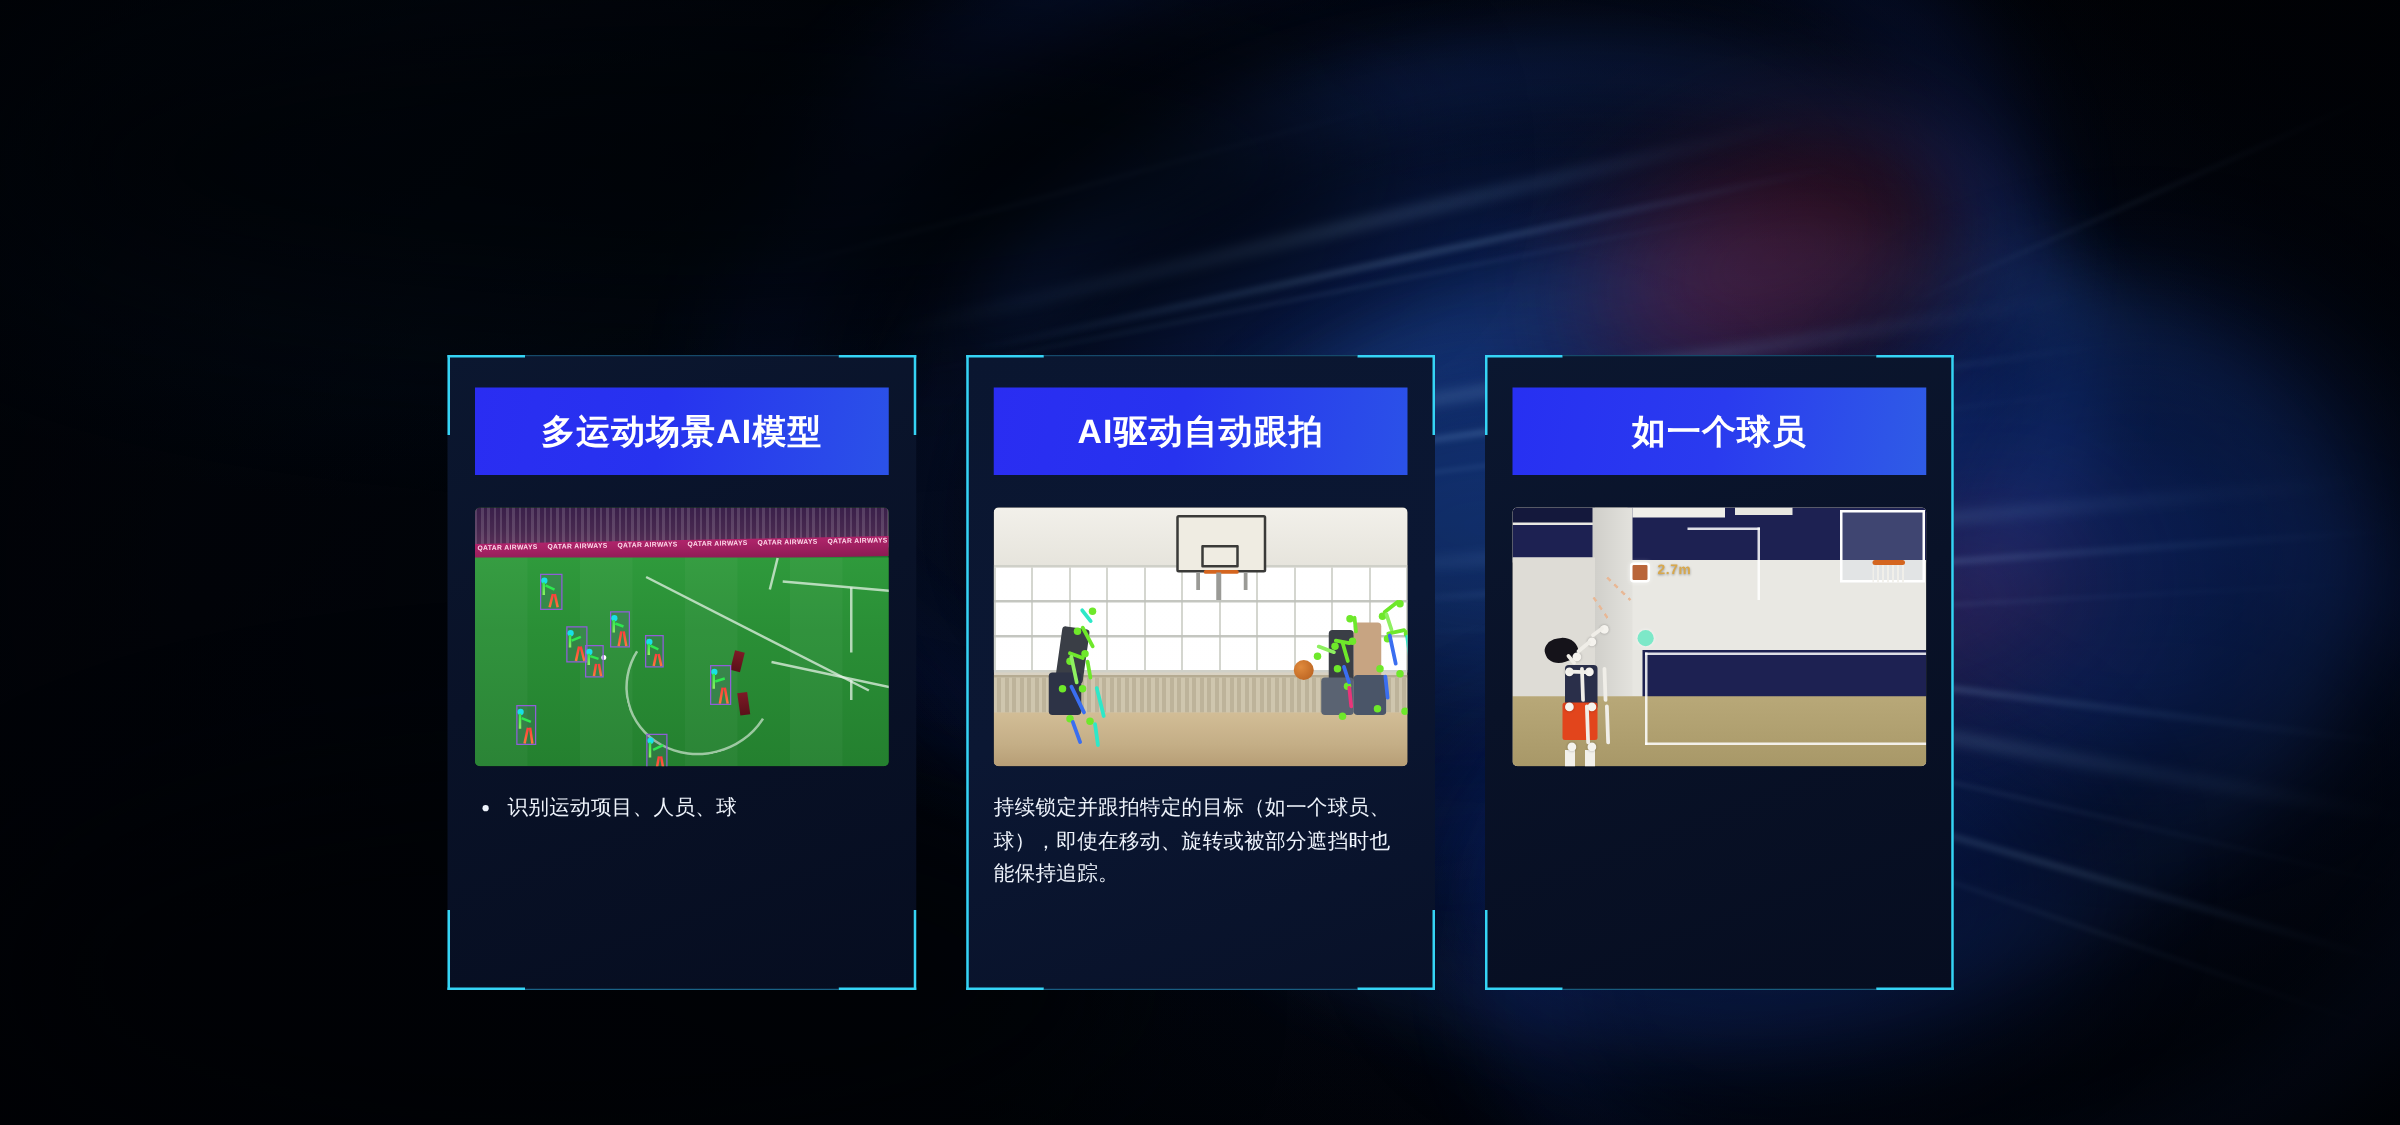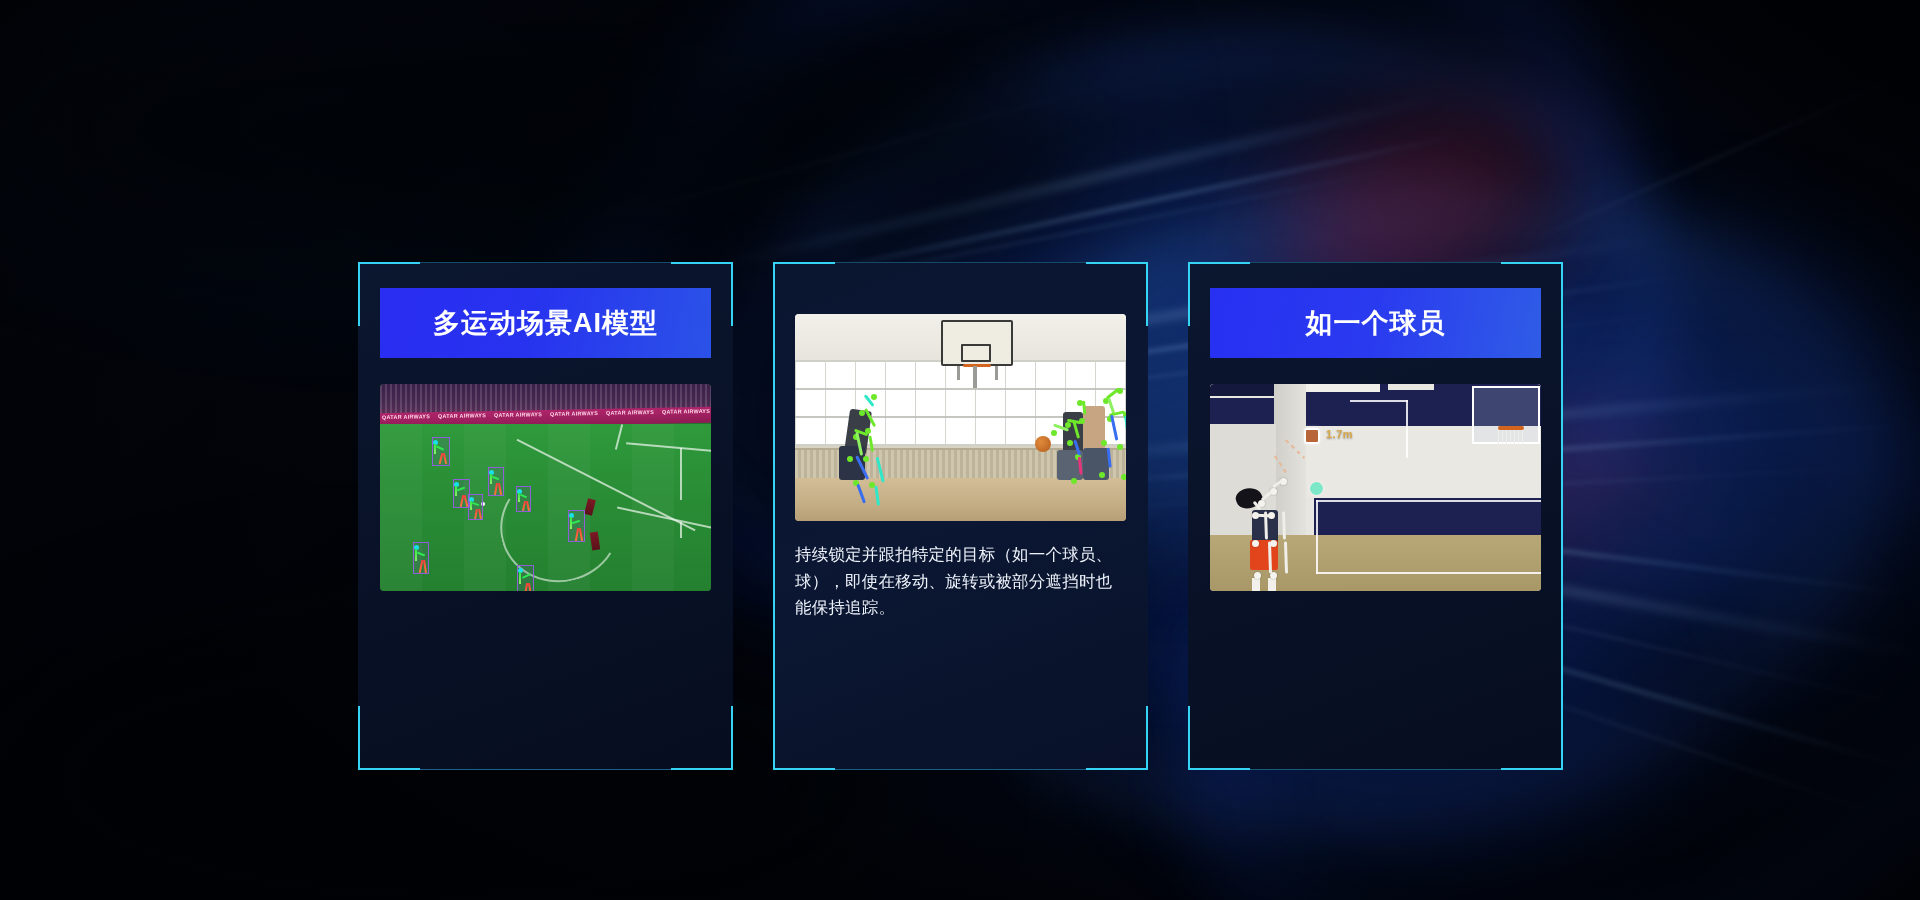--- a/index.html
+++ b/index.html
@@ -105,20 +105,21 @@
     width:1204px; height:508px;
     display:flex;
     gap:40px;
   }
   .card{
     position:relative;
     width:375px;
     height:508px;
     padding:26px 22px 0 22px;
     background:linear-gradient(160deg,#0b1730 0%,#091228 45%,#060d20 100%);
+    margin-top:22px;
   }
   .card.c2{ background:linear-gradient(160deg,#0a1630 0%,#0b1733 50%,#081128 100%); }
   .card.c3{ background:linear-gradient(165deg,#0d1c3e 0%,#102palette 0%,#0c1838 50%,#0a1430 100%); }
 
   
   .br{ position:absolute; background:#35d4f5; }
   .br-h{ height:2px; }
   .br-v{ width:2px; }
 
   .edge{ position:absolute; background:#2aa8d8; }
@@ -461,35 +462,39 @@
                 <i class="lg" style="height:13px; left:5px; top:15px; transform:rotate(10deg);"></i>
                 <i class="lg" style="height:13px; left:9px; top:15px; transform:rotate(-10deg);"></i>
               </div>
             </div>
           </div>
         </div>
       </div>
 
       <div class="card-body">
         <ul class="bullets">
+          <li>识别运动项目、人员、球</li>
         </ul>
       </div>
     </div>
 
     <div class="card c2">
       <div class="br br-h" style="left:0;  top:0;    width:62px;"></div>
       <div class="br br-v" style="left:0;  top:0;    bottom:0;"></div>
       <div class="br br-h" style="right:0; top:0;    width:62px;"></div>
       <div class="br br-v" style="right:0; top:0;    height:64px;"></div>
       <div class="br br-h" style="left:0;  bottom:0; width:62px;"></div>
       <div class="br br-h" style="right:0; bottom:0; width:62px;"></div>
       <div class="br br-v" style="right:0; bottom:0; height:64px;"></div>
       <div class="edge" style="left:62px; bottom:0; right:62px; height:1px; opacity:.5;"></div>
       <div class="edge" style="left:62px; top:0; right:62px; height:1px; opacity:.35;"></div>
 
+      <div class="card-head">
+        <span class="card-head-title">AI驱动自动跟拍</span>
+      </div>
 
       <div class="thumb">
         <div class="gym">
           <div class="gym-wall"></div>
           <div class="gym-win">
             <div class="gym-winrow" style="top:26px;"></div>
             <div class="gym-winrow" style="top:54px;"></div>
           </div>
           <div class="gym-rad"></div>
           <div class="gym-floor"></div>
@@ -606,21 +611,21 @@
           <div class="ct-rim2" style="left:288px; top:42px; width:26px;"></div>
           <div style="position:absolute; left:288px; top:46px; width:26px; height:14px; background:repeating-linear-gradient(90deg,#f2f0ea 0 1px,rgba(0,0,0,0) 1px 4px); opacity:.9;"></div>
 
           <div class="ct-guide" style="left:140px; top:16px; width:58px; height:2px;"></div>
           <div class="ct-guide" style="left:196px; top:16px; width:2px; height:58px;"></div>
           <div class="ct-guide" style="left:106px; top:116px; right:0; height:2px;"></div>
           <div class="ct-guide" style="left:106px; top:116px; width:2px; height:74px;"></div>
           <div class="ct-guide" style="left:106px; top:188px; right:0; height:2px;"></div>
 
           <div class="ct-box" style="left:94px; top:44px; width:16px; height:16px;"></div>
-          <div class="ct-label" style="left:116px; top:44px;">1.7m</div>
+          <div class="ct-label" style="left:116px; top:44px;">2.7m</div>
           <div class="ct-traj" style="left:72px; top:64px; width:26px; transform:rotate(44deg);"></div>
           <div class="ct-traj" style="left:60px; top:80px; width:22px; transform:rotate(56deg);"></div>
           <div class="ct-green" style="left:100px; top:98px;"></div>
 
           <div class="ct-hair" style="left:26px; top:104px; width:26px; height:20px; transform:rotate(-20deg);"></div>
           <div class="ct-jersey" style="left:42px; top:126px; width:26px; height:34px;"></div>
           <div class="ct-shorts" style="left:40px; top:156px; width:28px; height:30px;"></div>
           <div class="ct-sock" style="left:42px; top:194px; width:8px; height:14px;"></div>
           <div class="ct-sock" style="left:58px; top:194px; width:8px; height:14px;"></div>
           <div class="skel-w" style="left:36px; top:94px;">

